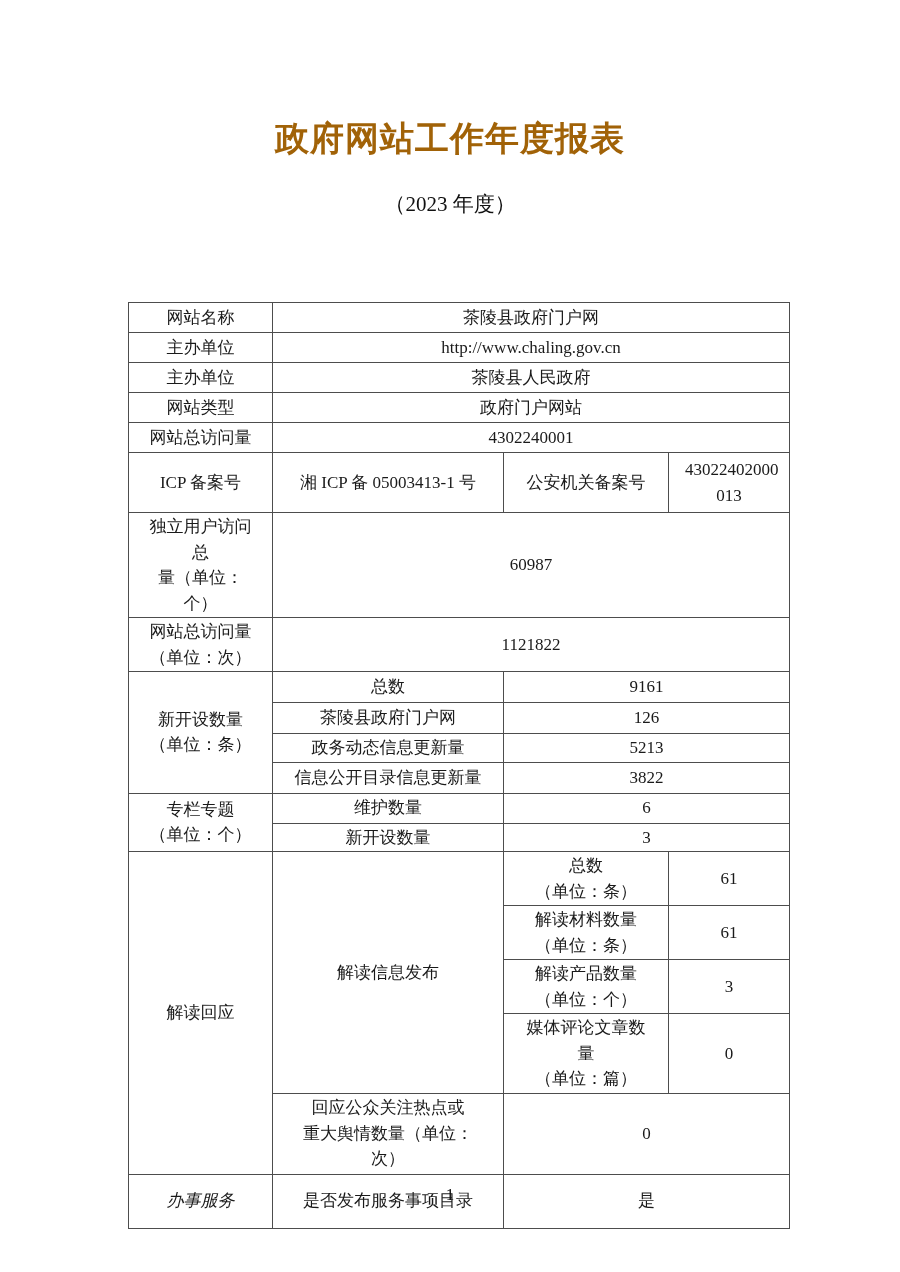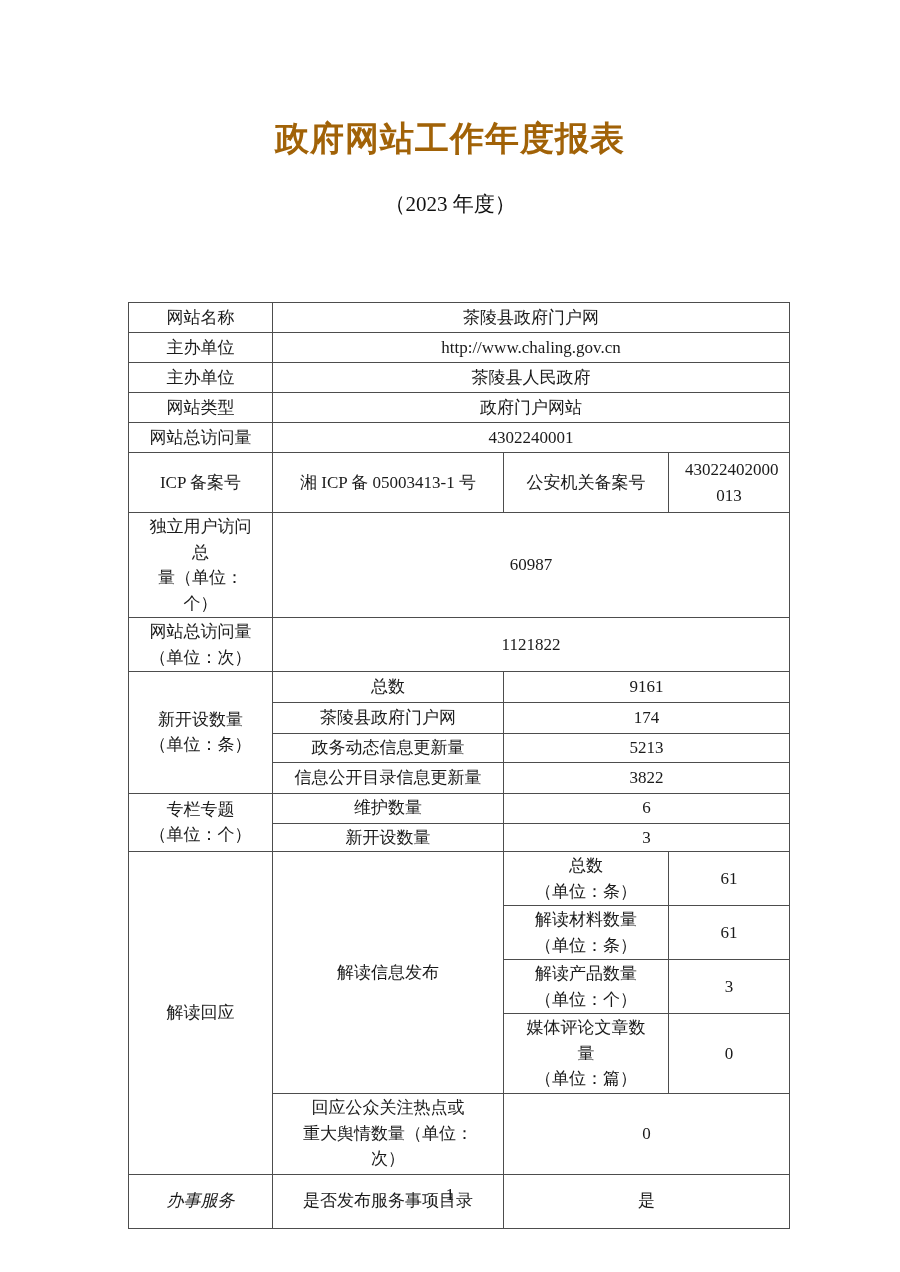--- a/index.html
+++ b/index.html
@@ -134,21 +134,21 @@
       </tr>
 
       <tr style="height:31px">
         <td rowspan="4">新开设数量
 （单位：条）</td>
         <td>总数</td>
         <td colspan="2">9161</td>
       </tr>
       <tr style="height:31px">
         <td>茶陵县政府门户网</td>
-        <td colspan="2">174</td>
+        <td colspan="2">126</td>
       </tr>
       <tr style="height:16px">
         <td>政务动态信息更新量</td>
         <td colspan="2">5213</td>
       </tr>
       <tr style="height:31px">
         <td>信息公开目录信息更新量</td>
         <td colspan="2">3822</td>
       </tr>
 

